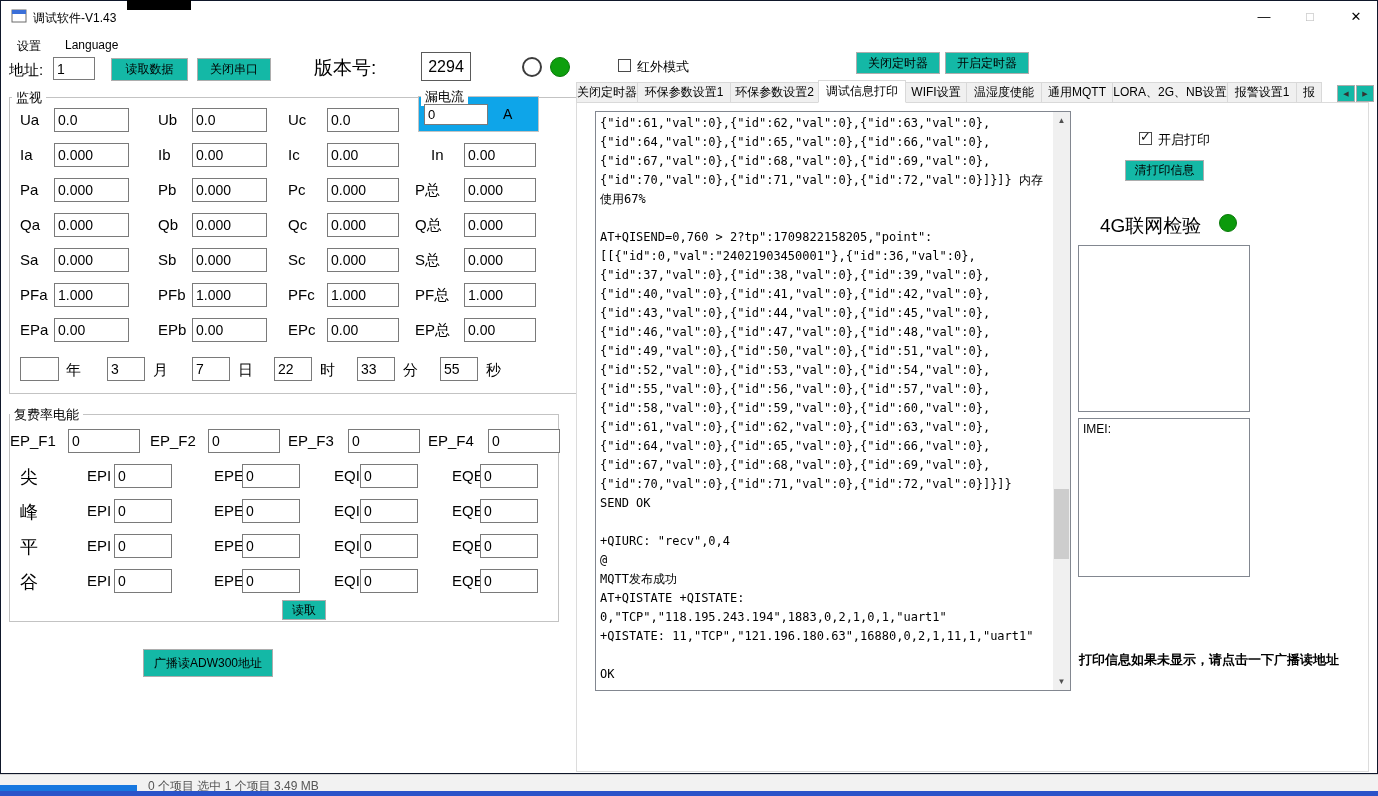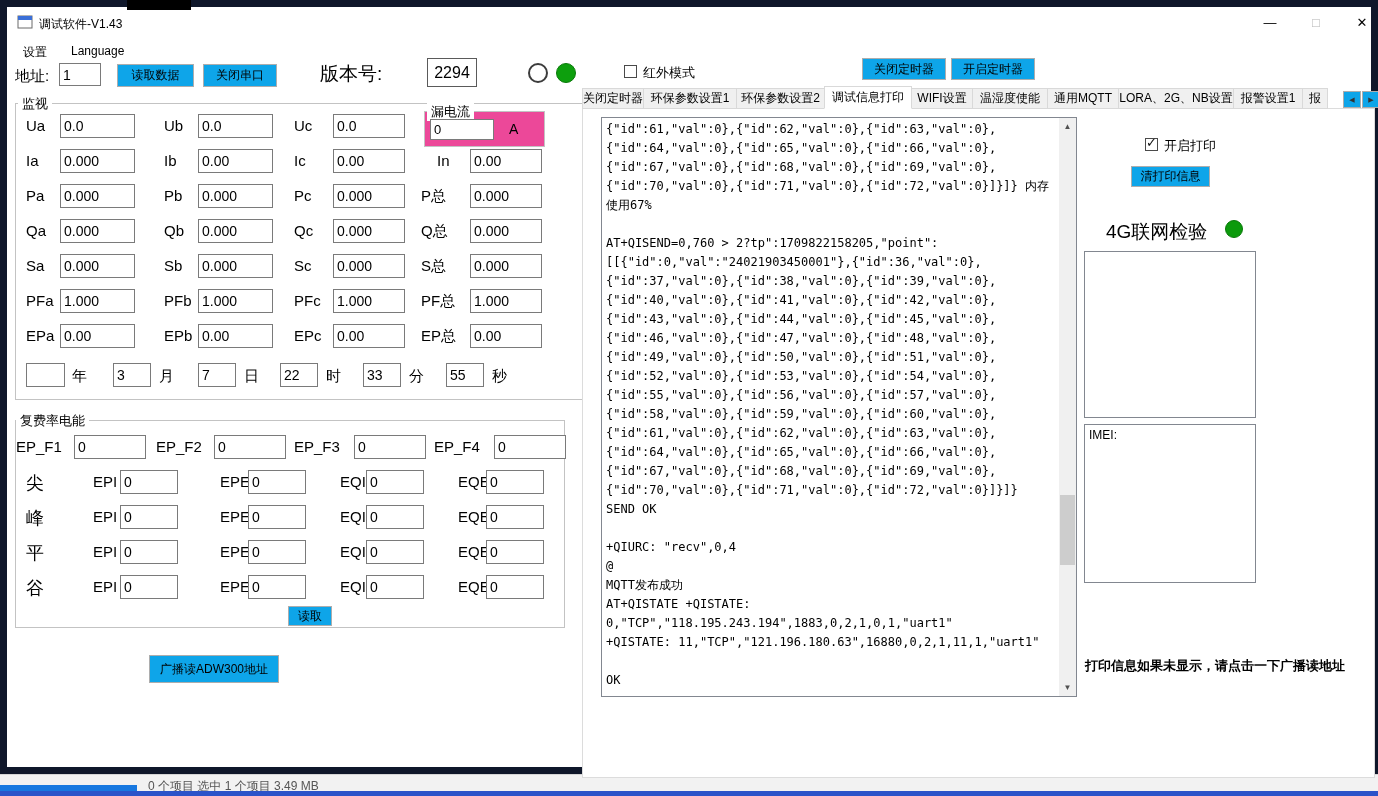--- a/index.html
+++ b/index.html
@@ -1,20 +1,20 @@
 <!DOCTYPE html>
 <html><head>
 <meta charset="utf-8">
 <style>
   html,body{margin:0;padding:0}
   #screen{position:relative;width:1378px;height:796px;background:#e9e9e9;overflow:hidden;
     font-family:"Liberation Sans","DejaVu Sans",sans-serif;color:#000}
   .abs{position:absolute}
-  #app{position:absolute;left:0;top:0;width:1378px;height:774px;background:#fff;border:7px solid #0f172a;box-sizing:border-box}
-  .btn{position:absolute;background:#0ea5e9;border:1px solid #adadad;font-size:12px;color:#000;
+  #app{position:absolute;left:0;top:0;width:1378px;height:774px;background:#fff;border:1px solid #0f172a;box-sizing:border-box}
+  .btn{position:absolute;background:#14b8a6;border:1px solid #adadad;font-size:12px;color:#000;
     display:flex;align-items:center;justify-content:center;cursor:default;box-sizing:border-box;white-space:nowrap}
   .inp{position:absolute;border:1px solid #7a7a7a;background:#fff;font-size:14px;padding:1px 3px;
     box-sizing:border-box;height:24px;font-family:"Liberation Sans","DejaVu Sans",sans-serif;color:#000}
   .gb{position:absolute;border:1px solid #c3c3c3;box-sizing:border-box}
   .gb-t{position:absolute;top:-9px;background:#fff;padding:0 4px;font-size:13px;white-space:nowrap}
   .lbl{position:absolute;font-size:15px;white-space:nowrap}
   .chk{position:absolute;width:13px;height:13px;border:1px solid #4a4a4a;background:#fff;box-sizing:border-box}
   .chk.checked::after{content:"✓";position:absolute;top:-4px;left:0;font-size:13px;font-weight:bold;color:#111}
   .chklbl{position:absolute;font-size:13px;white-space:nowrap}
   
@@ -253,21 +253,21 @@
         <span class="lbl" style="left:228px;top:4px">日</span>
         <input class="inp" style="left: 264px; width: 38px;" value="22">
         <span class="lbl" style="left:310px;top:4px">时</span>
         <input class="inp" style="left: 347px; width: 38px;" value="33">
         <span class="lbl" style="left:393px;top:4px">分</span>
         <input class="inp" style="left: 430px; width: 38px;" value="55">
         <span class="lbl" style="left:476px;top:4px">秒</span>
       </div>
     </div>
 
-    <div class="gb" style="left:417px;top:104px;width:121px;height:36px;background:#ec4899">
+    <div class="gb" style="left:417px;top:95px;width:121px;height:36px;background:#0ea5e9">
       <span class="gb-t" style="left:2px">漏电流</span>
       <input class="inp" style="left: 5px; top: 7px; width: 64px; height: 21px; font-size: 13px;" value="0">
       <span class="lbl" style="left:84px;top:9px;font-size:14px">A</span>
     </div>
 
     <div class="gb" style="left:8px;top:413px;width:550px;height:208px">
       <span class="gb-t" style="left:0">复费率电能</span>
 
       <div class="mrow" style="top:14px">
         <span class="lbl" style="left:0;top:3px">EP_F1</span>

